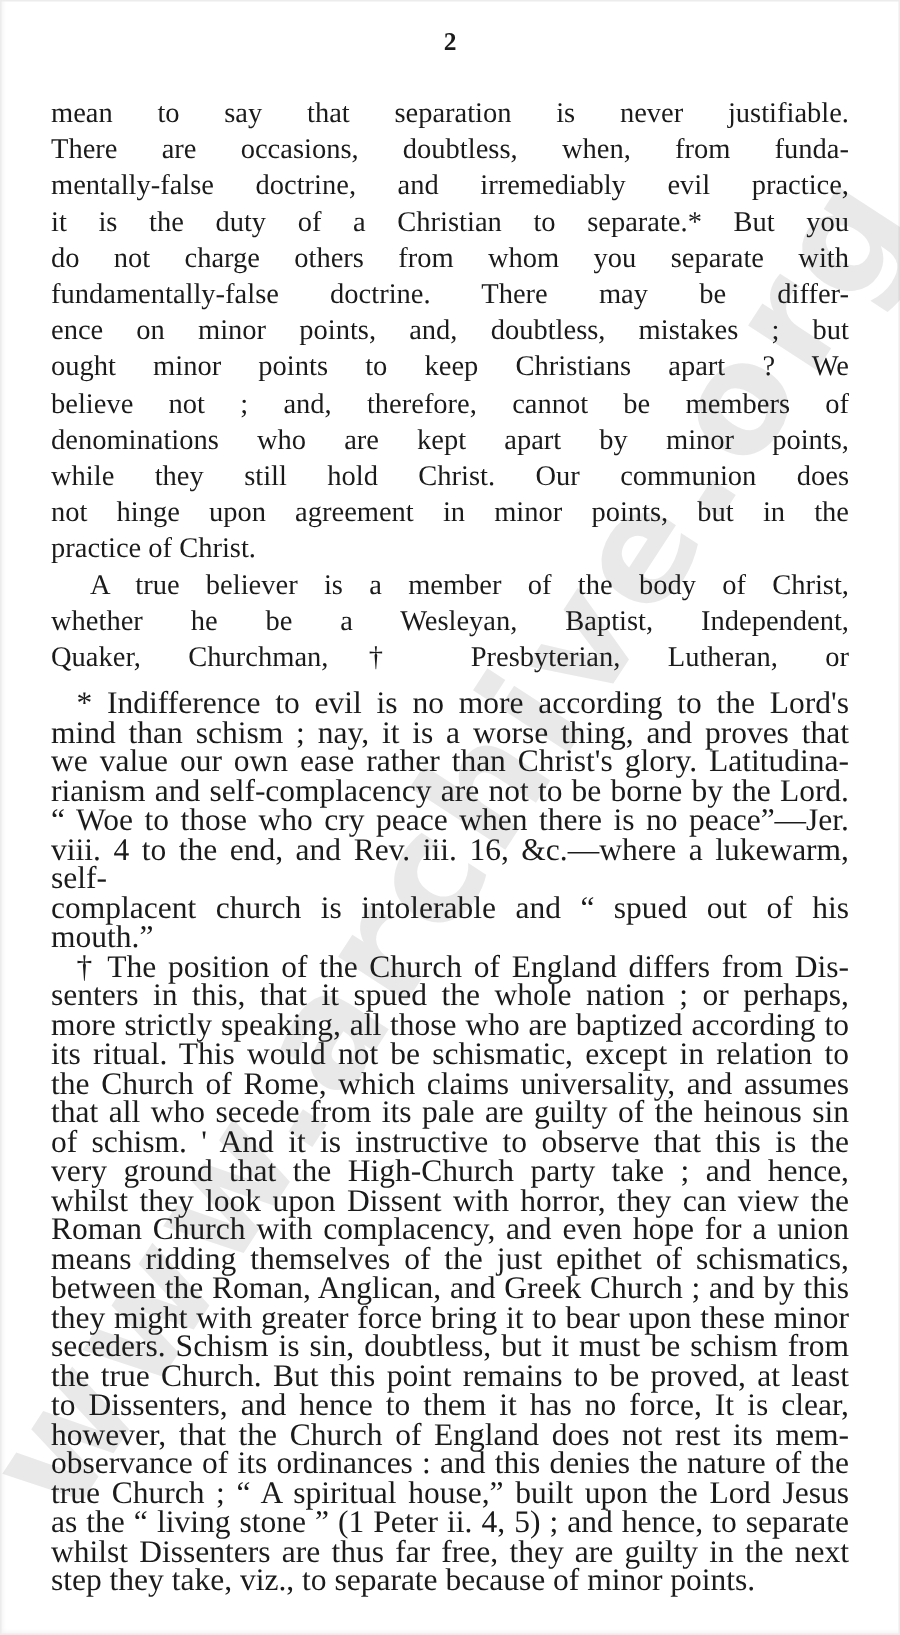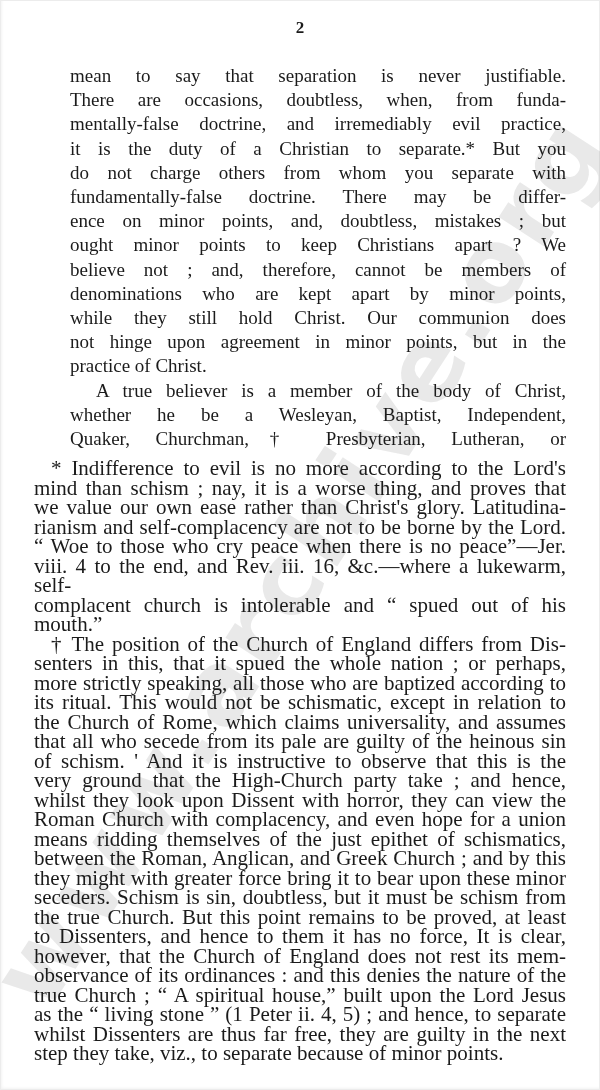--- a/index.html
+++ b/index.html
@@ -41,21 +41,20 @@
     text-align: center;
     font-size: 17px;
     font-weight: bold;
     height: 20px;
     line-height: 20px;
   }
   .main-text {
     margin-top: 26px;
     font-size: 19px;
     line-height: 24.2px;
-    margin-left: 36px;
   }
   .footnotes {
     margin-top: 8px;
     font-size: 21px;
     line-height: 19.5px;
   }
   .tline {
     text-align: justify;
     text-align-last: justify;
   }

